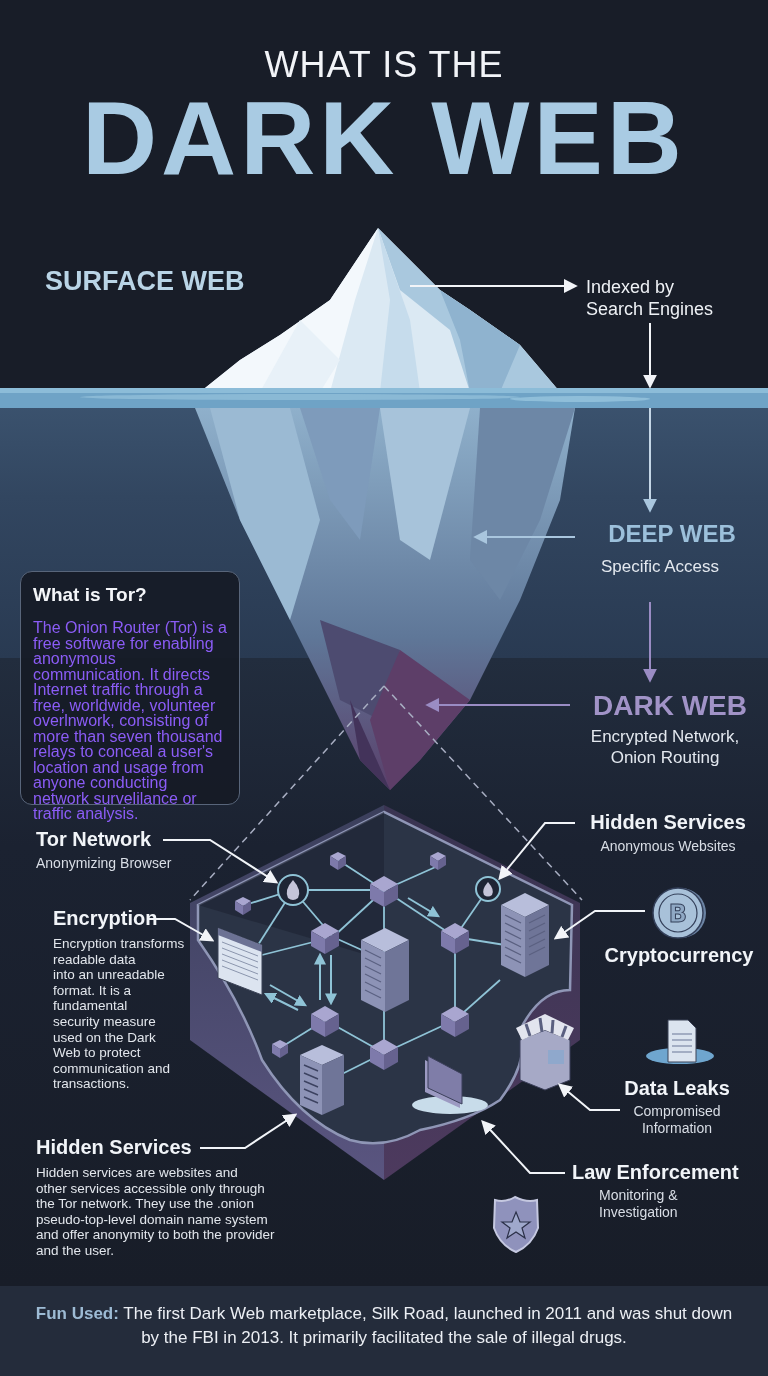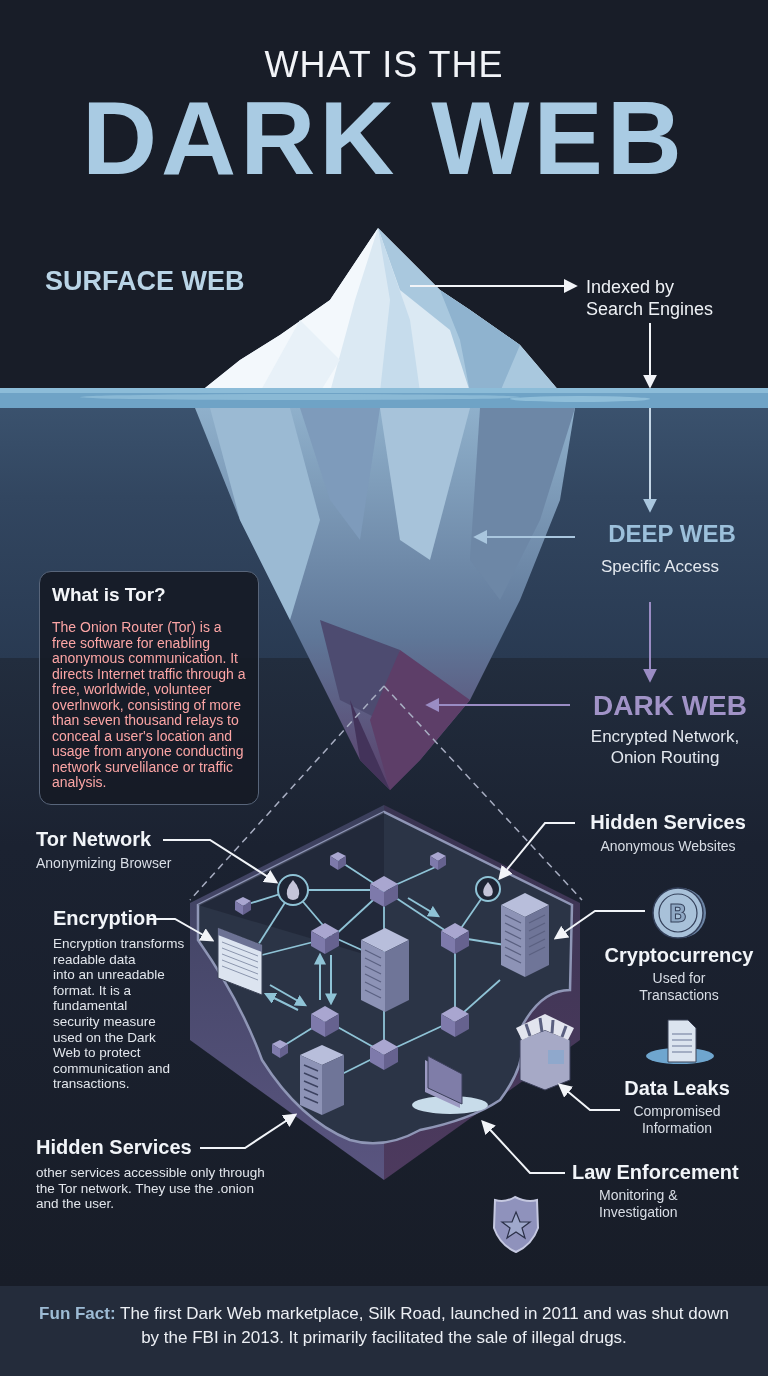--- a/index.html
+++ b/index.html
@@ -24,24 +24,24 @@
     font-size:104px; font-weight:bold; color:#a9cbe3; letter-spacing:4px; line-height:1; }
 
   .surface-label { left:45px; top:266px; font-size:27px; font-weight:bold; color:#b9d4e6; }
   .indexed { left:586px; top:276px; font-size:18px; line-height:22px; color:#eef1f5; }
 
   .deep-label { left:582px; top:520px; width:180px; text-align:center; font-size:24px; font-weight:bold; color:#9cc0db; }
   .deep-sub { left:555px; top:556px; width:210px; text-align:center; font-size:17px; line-height:21px; color:#e3e8ef; }
   .dark-label { left:578px; top:690px; width:184px; text-align:center; font-size:28px; font-weight:bold; color:#a193c7; }
   .dark-sub { left:560px; top:726px; width:210px; text-align:center; font-size:17px; line-height:21px; color:#e3e8ef; }
 
-  .tor-box { left:39px; top:571px; width:220px; height:234px; border:1.5px solid #58657a;
+  .tor-box { left:20px; top:571px; width:220px; height:234px; border:1.5px solid #58657a;
     border-radius:12px; background: rgba(22,27,38,0.93); padding:12px 12px; }
   .tor-title { font-size:19px; font-weight:bold; color:#f4f6f9; margin-bottom:14px; }
-  .tor-body { font-size:14px; line-height:15.5px; color:#fca5a5; }
+  .tor-body { font-size:16px; line-height:15.5px; color:#8b5cf6; }
 
   .lbl-title { font-size:20px; font-weight:bold; color:#f1f4f8; }
   .lbl-sub { font-size:14px; color:#d9dee6; line-height:17px; }
   .lbl-body { font-size:13.5px; line-height:15.6px; color:#e2e6ec; }
 
   .funfact { left:30px; top:1302px; width:708px; text-align:center; font-size:17px; line-height:24px; color:#eceff4; }
   .funfact .ff-label { color:#9dbbd4; font-weight:bold; }
 </style>
 </head>
 <body>
@@ -363,50 +363,49 @@
     <div>used on the Dark</div>
     <div>Web to protect</div>
     <div>communication and</div>
     <div>transactions.</div>
   </div>
 </div>
 
 <div class="abs" style="left:36px;top:1136px;width:300px;">
   <div class="lbl-title">Hidden Services</div>
   <div class="lbl-body" style="margin-top:6px">
+    <div>Hidden services are websites and</div>
     <div>other services accessible only through</div>
     <div>the Tor network. They use the .onion</div>
+    <div>pseudo-top-level domain name system</div>
+    <div>and offer anonymity to both the provider</div>
     <div>and the user.</div>
   </div>
 </div>
 
 <div class="abs" style="left:578px;top:811px;width:180px;text-align:center;">
   <div class="lbl-title">Hidden Services</div>
   <div class="lbl-sub" style="margin-top:4px">Anonymous Websites</div>
 </div>
 
 <div class="abs" style="left:598px;top:944px;width:162px;text-align:center;">
   <div class="lbl-title">Cryptocurrency</div>
-  <div class="lbl-sub" style="margin-top:3px">
-    <div>Used for</div>
-    <div>Transactions</div>
-  </div>
 </div>
 
 <div class="abs" style="left:612px;top:1077px;width:130px;text-align:center;">
   <div class="lbl-title">Data Leaks</div>
   <div class="lbl-sub" style="margin-top:3px">
     <div>Compromised</div>
     <div>Information</div>
   </div>
 </div>
 
 <div class="abs" style="left:572px;top:1161px;width:180px;">
   <div class="lbl-title">Law Enforcement</div>
   <div class="lbl-sub" style="margin-top:3px;padding-left:27px">
     <div>Monitoring &amp;</div>
     <div>Investigation</div>
   </div>
 </div>
 
 <div class="abs funfact">
-  <span class="ff-label">Fun Fact:</span><span> The first Dark Web marketplace, Silk Road, launched in 2011 and was shut down by the FBI in 2013. It primarily facilitated the sale of illegal drugs.</span>
+  <span class="ff-label">Fun Used:</span><span> The first Dark Web marketplace, Silk Road, launched in 2011 and was shut down by the FBI in 2013. It primarily facilitated the sale of illegal drugs.</span>
 </div>
 
 </body></html>

